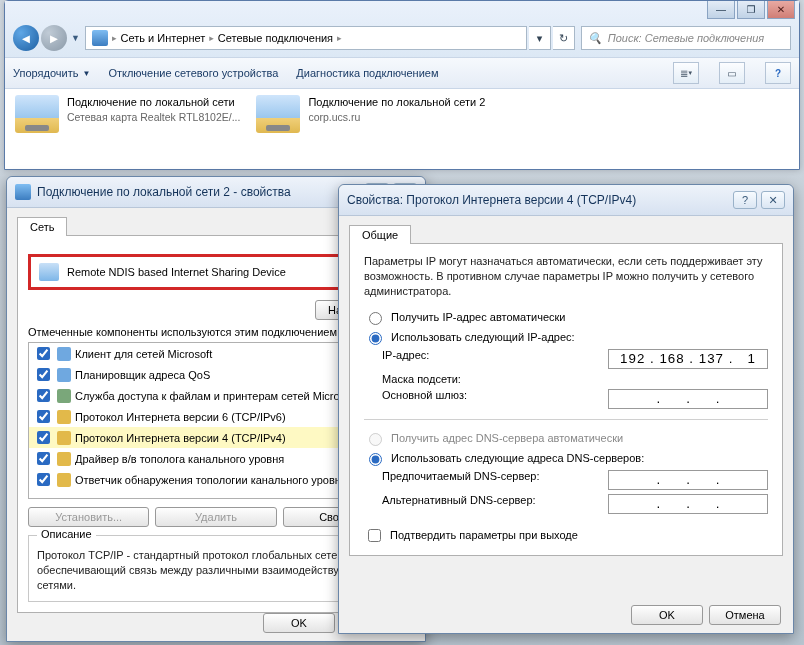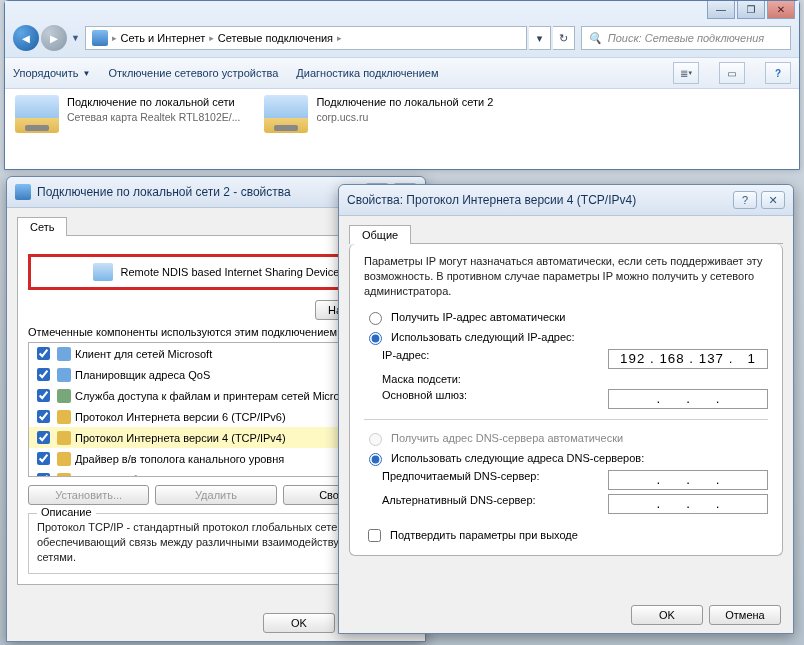--- a/index.html
+++ b/index.html
@@ -109,21 +109,21 @@
     width:26px;height:22px;
     border:1px solid #b5c4d6;
     background:linear-gradient(to bottom,#fcfdff,#e4eef7);
     margin-left:2px;
     display:flex;align-items:center;justify-content:center;
     font-size:10px;color:#456;
   }
   .content-area {
     display:flex;
     padding: 6px 10px;
-    gap: 24px;
+    gap: 16px;
   }
   .net-item { display:flex; gap:8px; }
   .net-icon {
     width: 44px; height:38px;
     background: linear-gradient(to bottom,#cfe5fb 0,#9bc7ee 60%,#f0d07a 60%,#e0b850 100%);
     border-radius: 3px;
     position:relative;
   }
   .net-icon::after{
     content:"";position:absolute;bottom:2px;left:10px;width:24px;height:6px;
@@ -176,75 +176,74 @@
     border:1px solid #b0b0b0;border-top:none;
     background:#fff;
     padding: 10px;
   }
   .highlight-box{
     border:3px solid #d22727;
     padding:6px 8px;
     display:flex;align-items:center;gap:8px;
     margin:8px 0 10px 0;
     background:#fff;
-    justify-content:center;
   }
   .adapter-icon{
     width:20px;height:18px;
     background:linear-gradient(to bottom,#c8e0f7,#7db6e8);
     border-radius:2px;
   }
   .btn{
     background:linear-gradient(to bottom,#fefefe,#e4e4e4);
     border:1px solid #999;
     border-radius:3px;
     padding:3px 12px;
     font-size:11px;
     min-width:72px;
   }
   .btn:disabled{color:#999;}
   .right{display:flex;justify-content:flex-end;gap:6px;}
   .section-label{margin:6px 0 4px 0;}
   .components{
     border:1px solid #b0b0b0;
     background:#fff;
-    height:135px;
+    height:157px;
     overflow:hidden;
   }
   .comp-row{
     display:flex;align-items:center;gap:4px;
     padding:1px 4px;
     white-space:nowrap;
   }
   .comp-row.sel{background:#fef9c3;}
   .chk{width:13px;height:13px;accent-color:#2a6ac2;}
   .comp-icon{width:14px;height:14px;display:inline-block;background:#6fa8e0;border-radius:2px;}
   .comp-icon.y{background:#e2b94a;}
   .comp-icon.g{background:#7aa77a;}
   .row3{display:flex;gap:6px;margin-top:8px;}
   .row3 .btn{flex:1;}
   .group{
     border:1px solid #c8c8c8;
-    padding:6px 8px 8px 8px;
+    padding:12px 8px 8px 8px;
     margin-top:8px;
     position:relative;
   }
   .group-title{
     position:absolute;top:-8px;left:8px;
     background:#fff;padding:0 4px;font-size:11px;
   }
   .desc{color:#222;line-height:1.35;font-size:11px;}
   .dlg-footer{
     position:absolute;bottom:8px;right:12px;left:12px;
     display:flex;justify-content:flex-end;gap:6px;
   }
 
   
   .dlg2{ top:184px; left:338px; width:456px; height:450px; }
-  .dlg2 .panel{ padding:10px 14px;border-radius:6px; }
+  .dlg2 .panel{ padding:10px 14px; }
   .info-text{color:#222;line-height:1.35;margin-bottom:10px;font-size:11px;}
   .radio-row{display:flex;align-items:center;gap:6px;margin:4px 0;}
   .radio-row.disabled{color:#888;}
   input[type=radio]{accent-color:#2a6ac2;}
   input[type=radio]:disabled{accent-color:#aaa;}
   .field-row{
     display:flex;align-items:flex-start;margin:4px 0 4px 18px;
   }
   .field-label{flex:1;}
   .ip-input{

